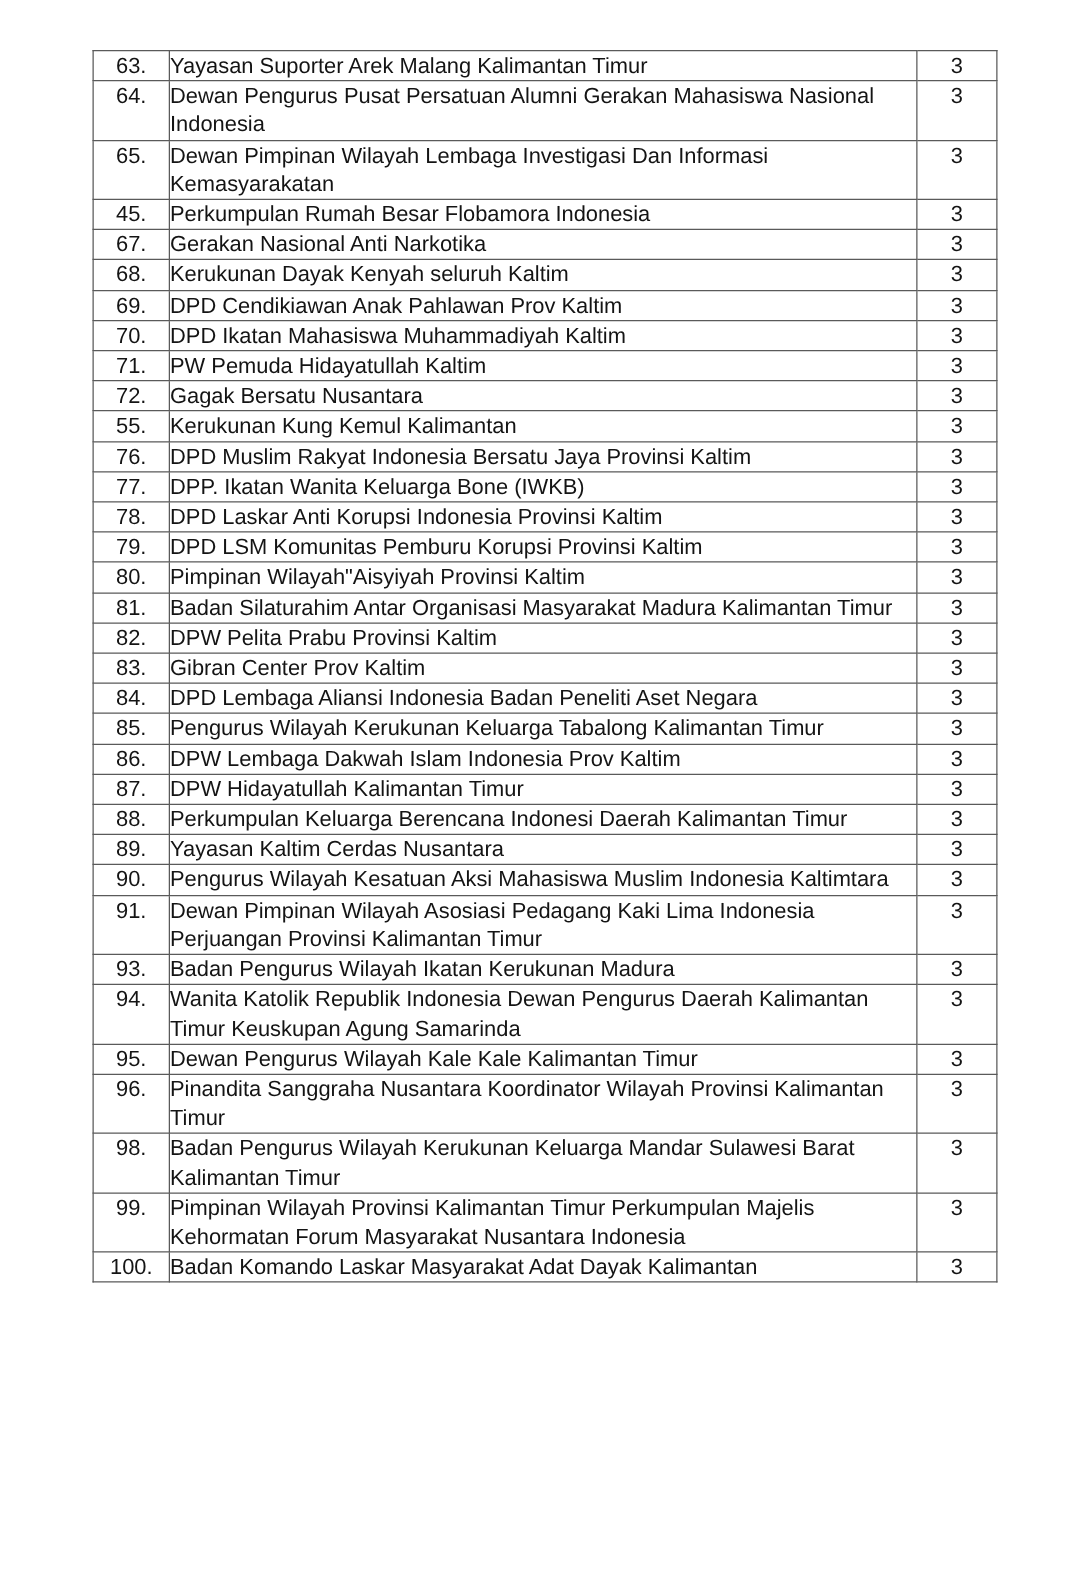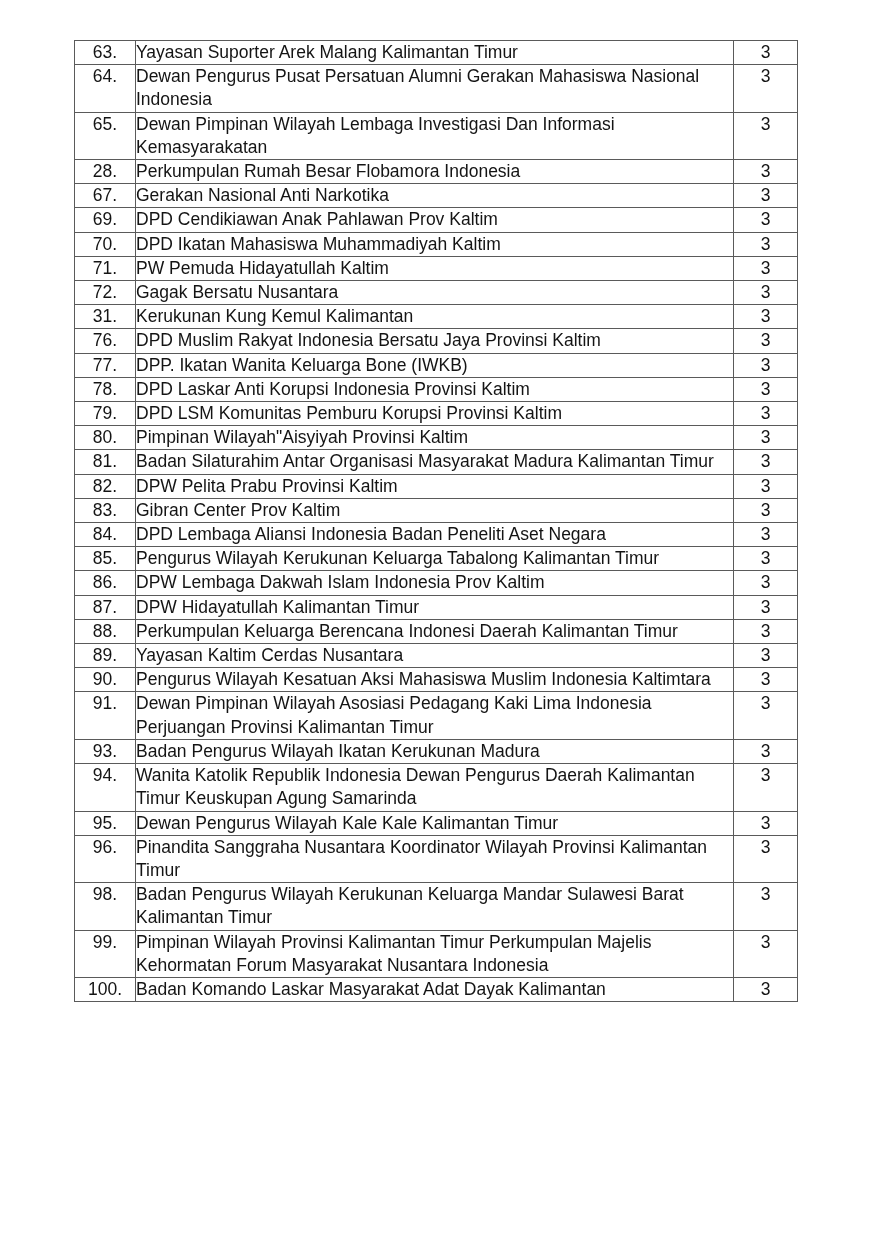--- a/index.html
+++ b/index.html
@@ -39,51 +39,56 @@
           <td class="num">64.</td>
           <td class="name">Dewan Pengurus Pusat Persatuan Alumni Gerakan Mahasiswa Nasional Indonesia</td>
           <td class="val">3</td>
         </tr>
         <tr>
           <td class="num">65.</td>
           <td class="name">Dewan Pimpinan Wilayah Lembaga Investigasi Dan Informasi Kemasyarakatan</td>
           <td class="val">3</td>
         </tr>
         <tr>
-          <td class="num">28.</td>
+          <td class="num">45.</td>
           <td class="name">Perkumpulan Rumah Besar Flobamora Indonesia</td>
           <td class="val">3</td>
         </tr>
         <tr>
           <td class="num">67.</td>
           <td class="name">Gerakan Nasional Anti Narkotika</td>
           <td class="val">3</td>
         </tr>
         <tr>
+          <td class="num">68.</td>
+          <td class="name">Kerukunan Dayak Kenyah seluruh Kaltim</td>
+          <td class="val">3</td>
+        </tr>
+        <tr>
           <td class="num">69.</td>
           <td class="name">DPD Cendikiawan Anak Pahlawan Prov Kaltim</td>
           <td class="val">3</td>
         </tr>
         <tr>
           <td class="num">70.</td>
           <td class="name">DPD Ikatan Mahasiswa Muhammadiyah Kaltim</td>
           <td class="val">3</td>
         </tr>
         <tr>
           <td class="num">71.</td>
           <td class="name">PW Pemuda Hidayatullah Kaltim</td>
           <td class="val">3</td>
         </tr>
         <tr>
           <td class="num">72.</td>
           <td class="name">Gagak Bersatu Nusantara</td>
           <td class="val">3</td>
         </tr>
         <tr>
-          <td class="num">31.</td>
+          <td class="num">55.</td>
           <td class="name">Kerukunan Kung Kemul Kalimantan</td>
           <td class="val">3</td>
         </tr>
         <tr>
           <td class="num">76.</td>
           <td class="name">DPD Muslim Rakyat Indonesia Bersatu Jaya Provinsi Kaltim</td>
           <td class="val">3</td>
         </tr>
         <tr>
           <td class="num">77.</td>

